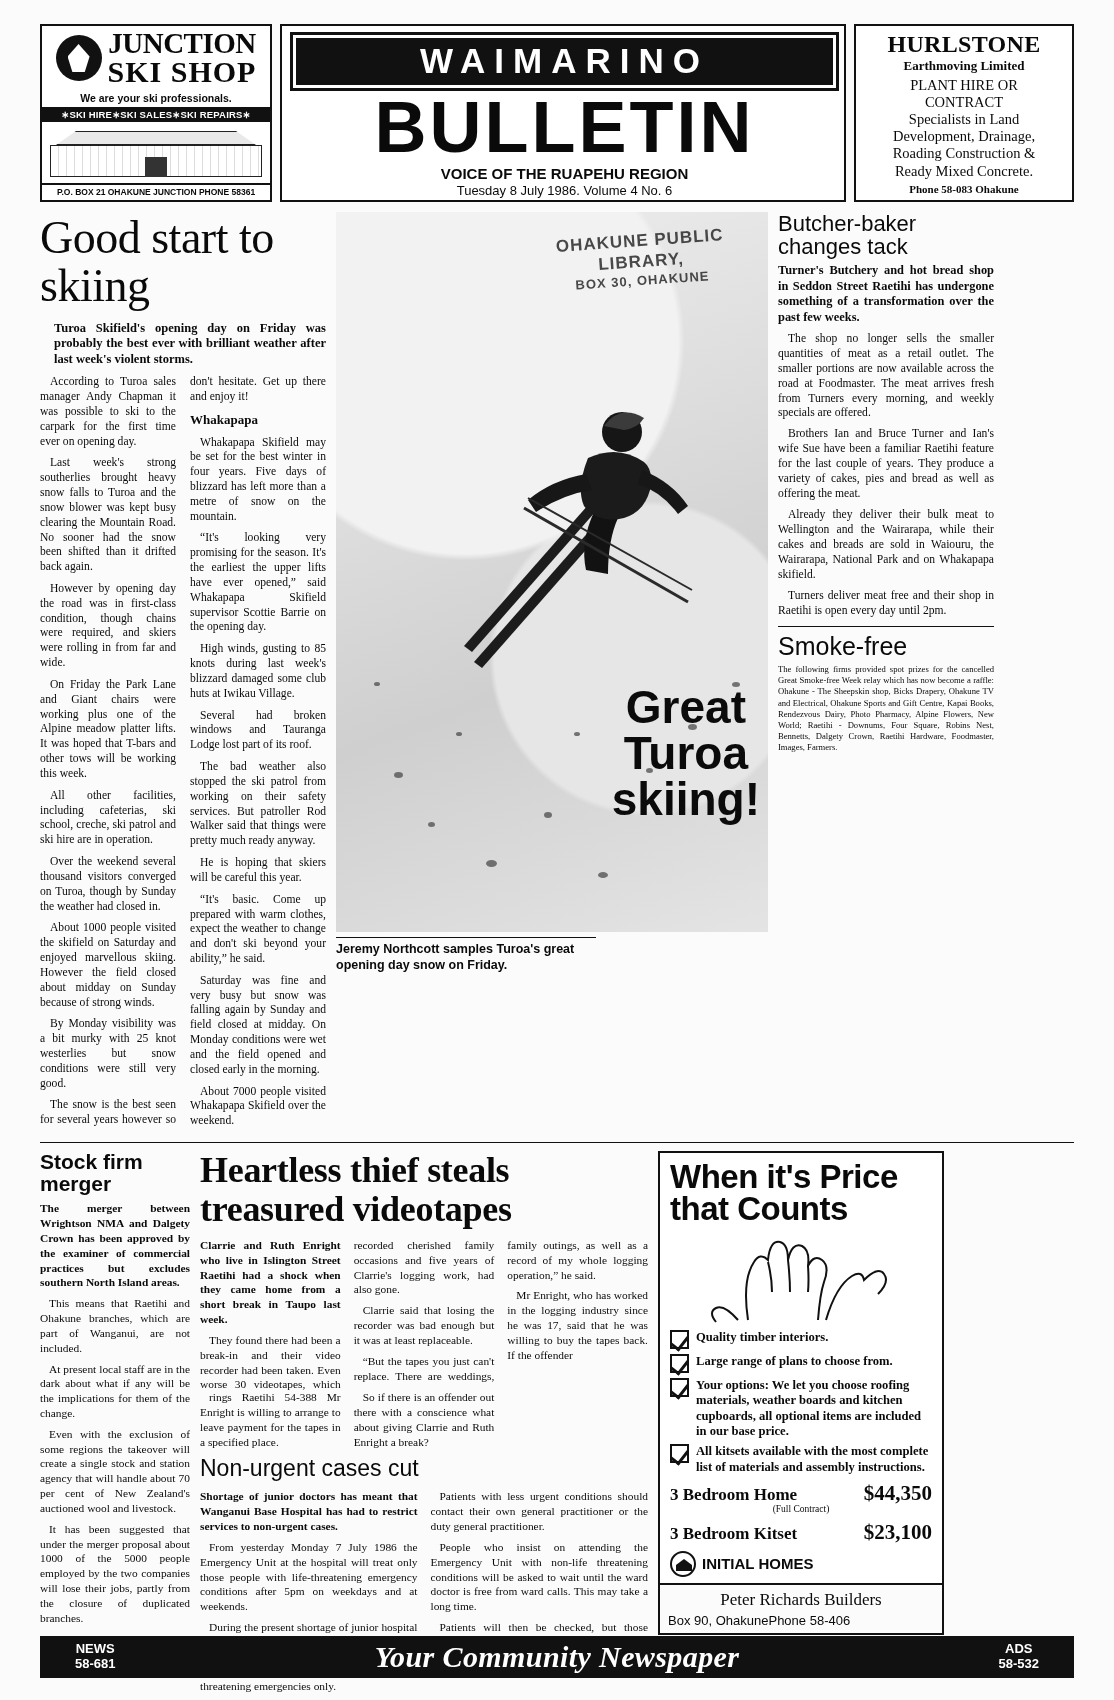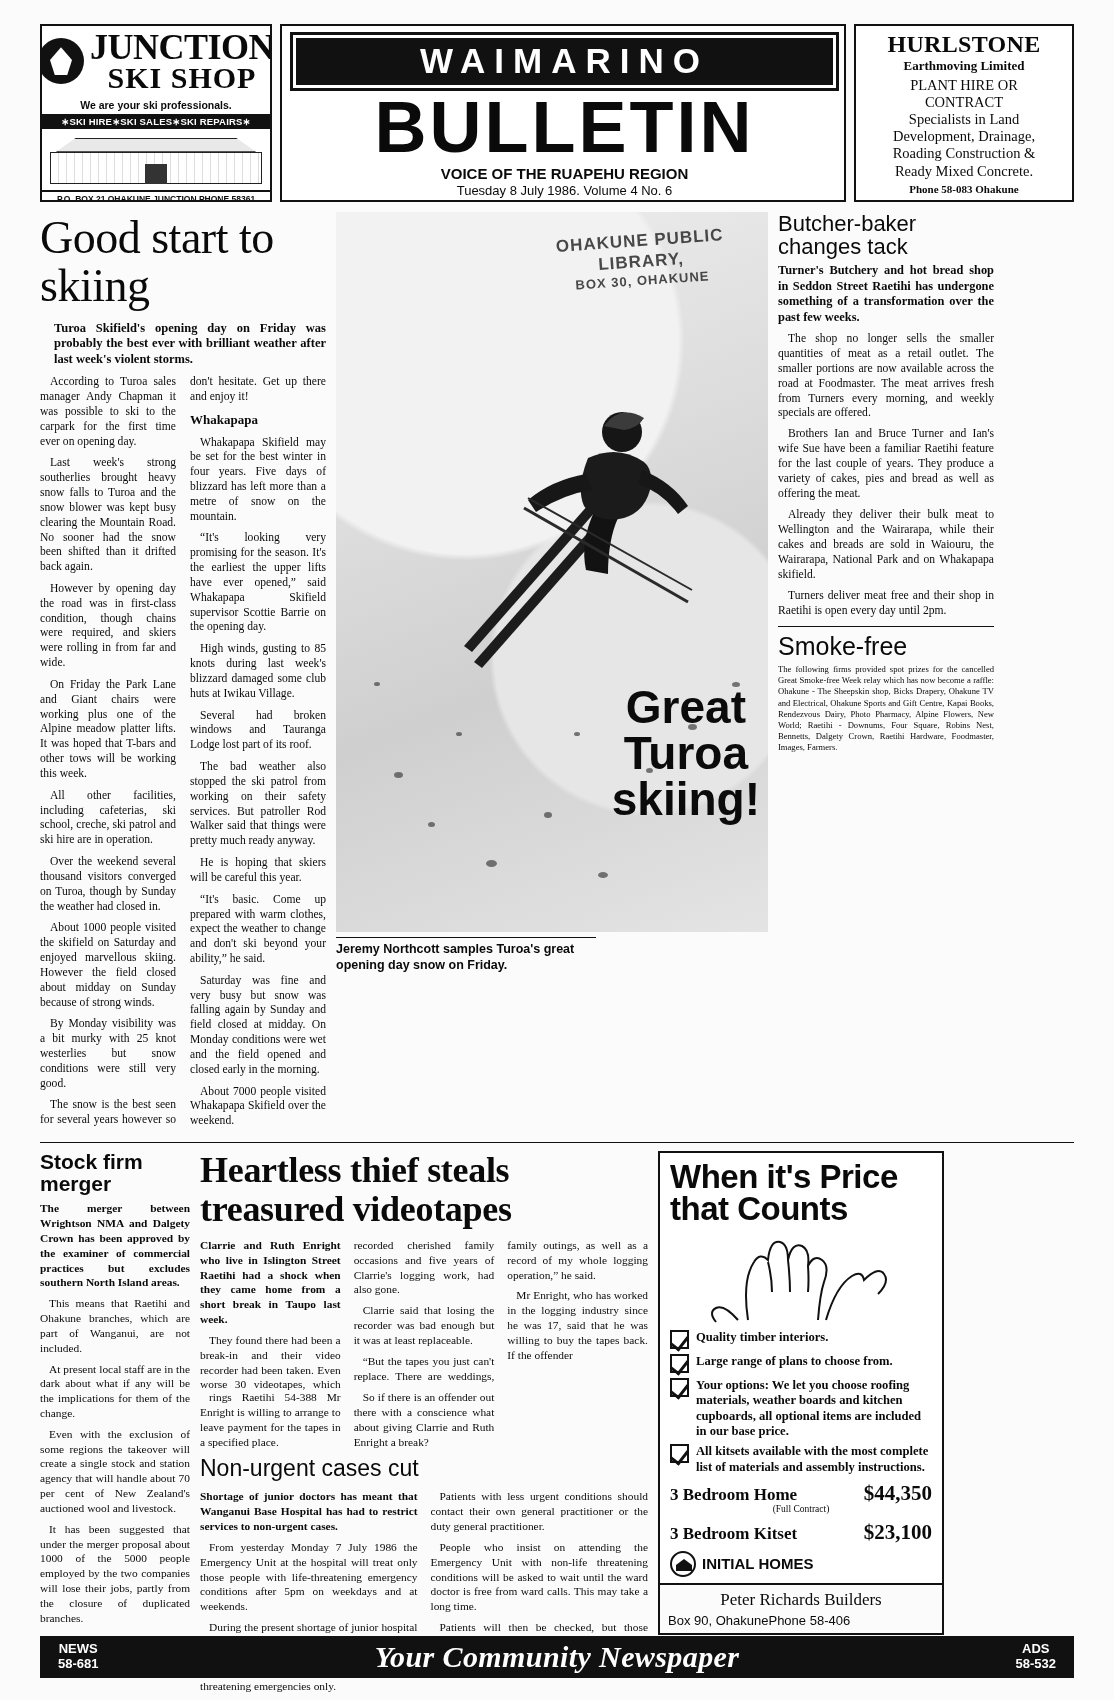--- a/index.html
+++ b/index.html
@@ -56,21 +56,21 @@
     position: absolute; left: 18px; top: 12px;
     width: 0; height: 0;
     border-left: 5px solid transparent;
     border-right: 5px solid transparent;
     border-bottom: 16px solid #111;
   }
   .junction-word { line-height: 0.95; }
   .junction-word .l1 {
     font-family: "Liberation Serif", serif;
     font-weight: bold;
-    font-size: 36px;
+    font-size: 29px;
     letter-spacing: -0.5px;
   }
   .junction-word .l2 {
     font-family: "Liberation Serif", serif;
     font-weight: bold;
     font-size: 30px;
     letter-spacing: 1px;
   }
   .junction-sub {
     font-family: "Liberation Sans", sans-serif;
@@ -398,21 +398,21 @@
   .builders-name { font-size: 17px; text-align: center; margin-bottom: 3px; }
   .builders-contact { display: flex; justify-content: flex-start; font-family: "Liberation Sans", sans-serif; font-size: 13px; }
 
   
   .footer {
     position: absolute;
     left: 40px; right: 40px; bottom: 22px;
     height: 42px;
     background: #111; color: #fff;
     display: flex; align-items: center; justify-content: space-between;
-    padding: 0 18px;
+    padding: 0 35px;
   }
   .f-side { text-align: center; font-family: "Liberation Sans", sans-serif; font-weight: bold; font-size: 13px; line-height: 1.15; }
   .f-mid {
     font-family: "Liberation Serif", serif;
     font-style: italic;
     font-weight: bold;
     font-size: 30px;
     letter-spacing: 0.4px;
   }
   .hr-thin { border-top: 1px solid #111; }

